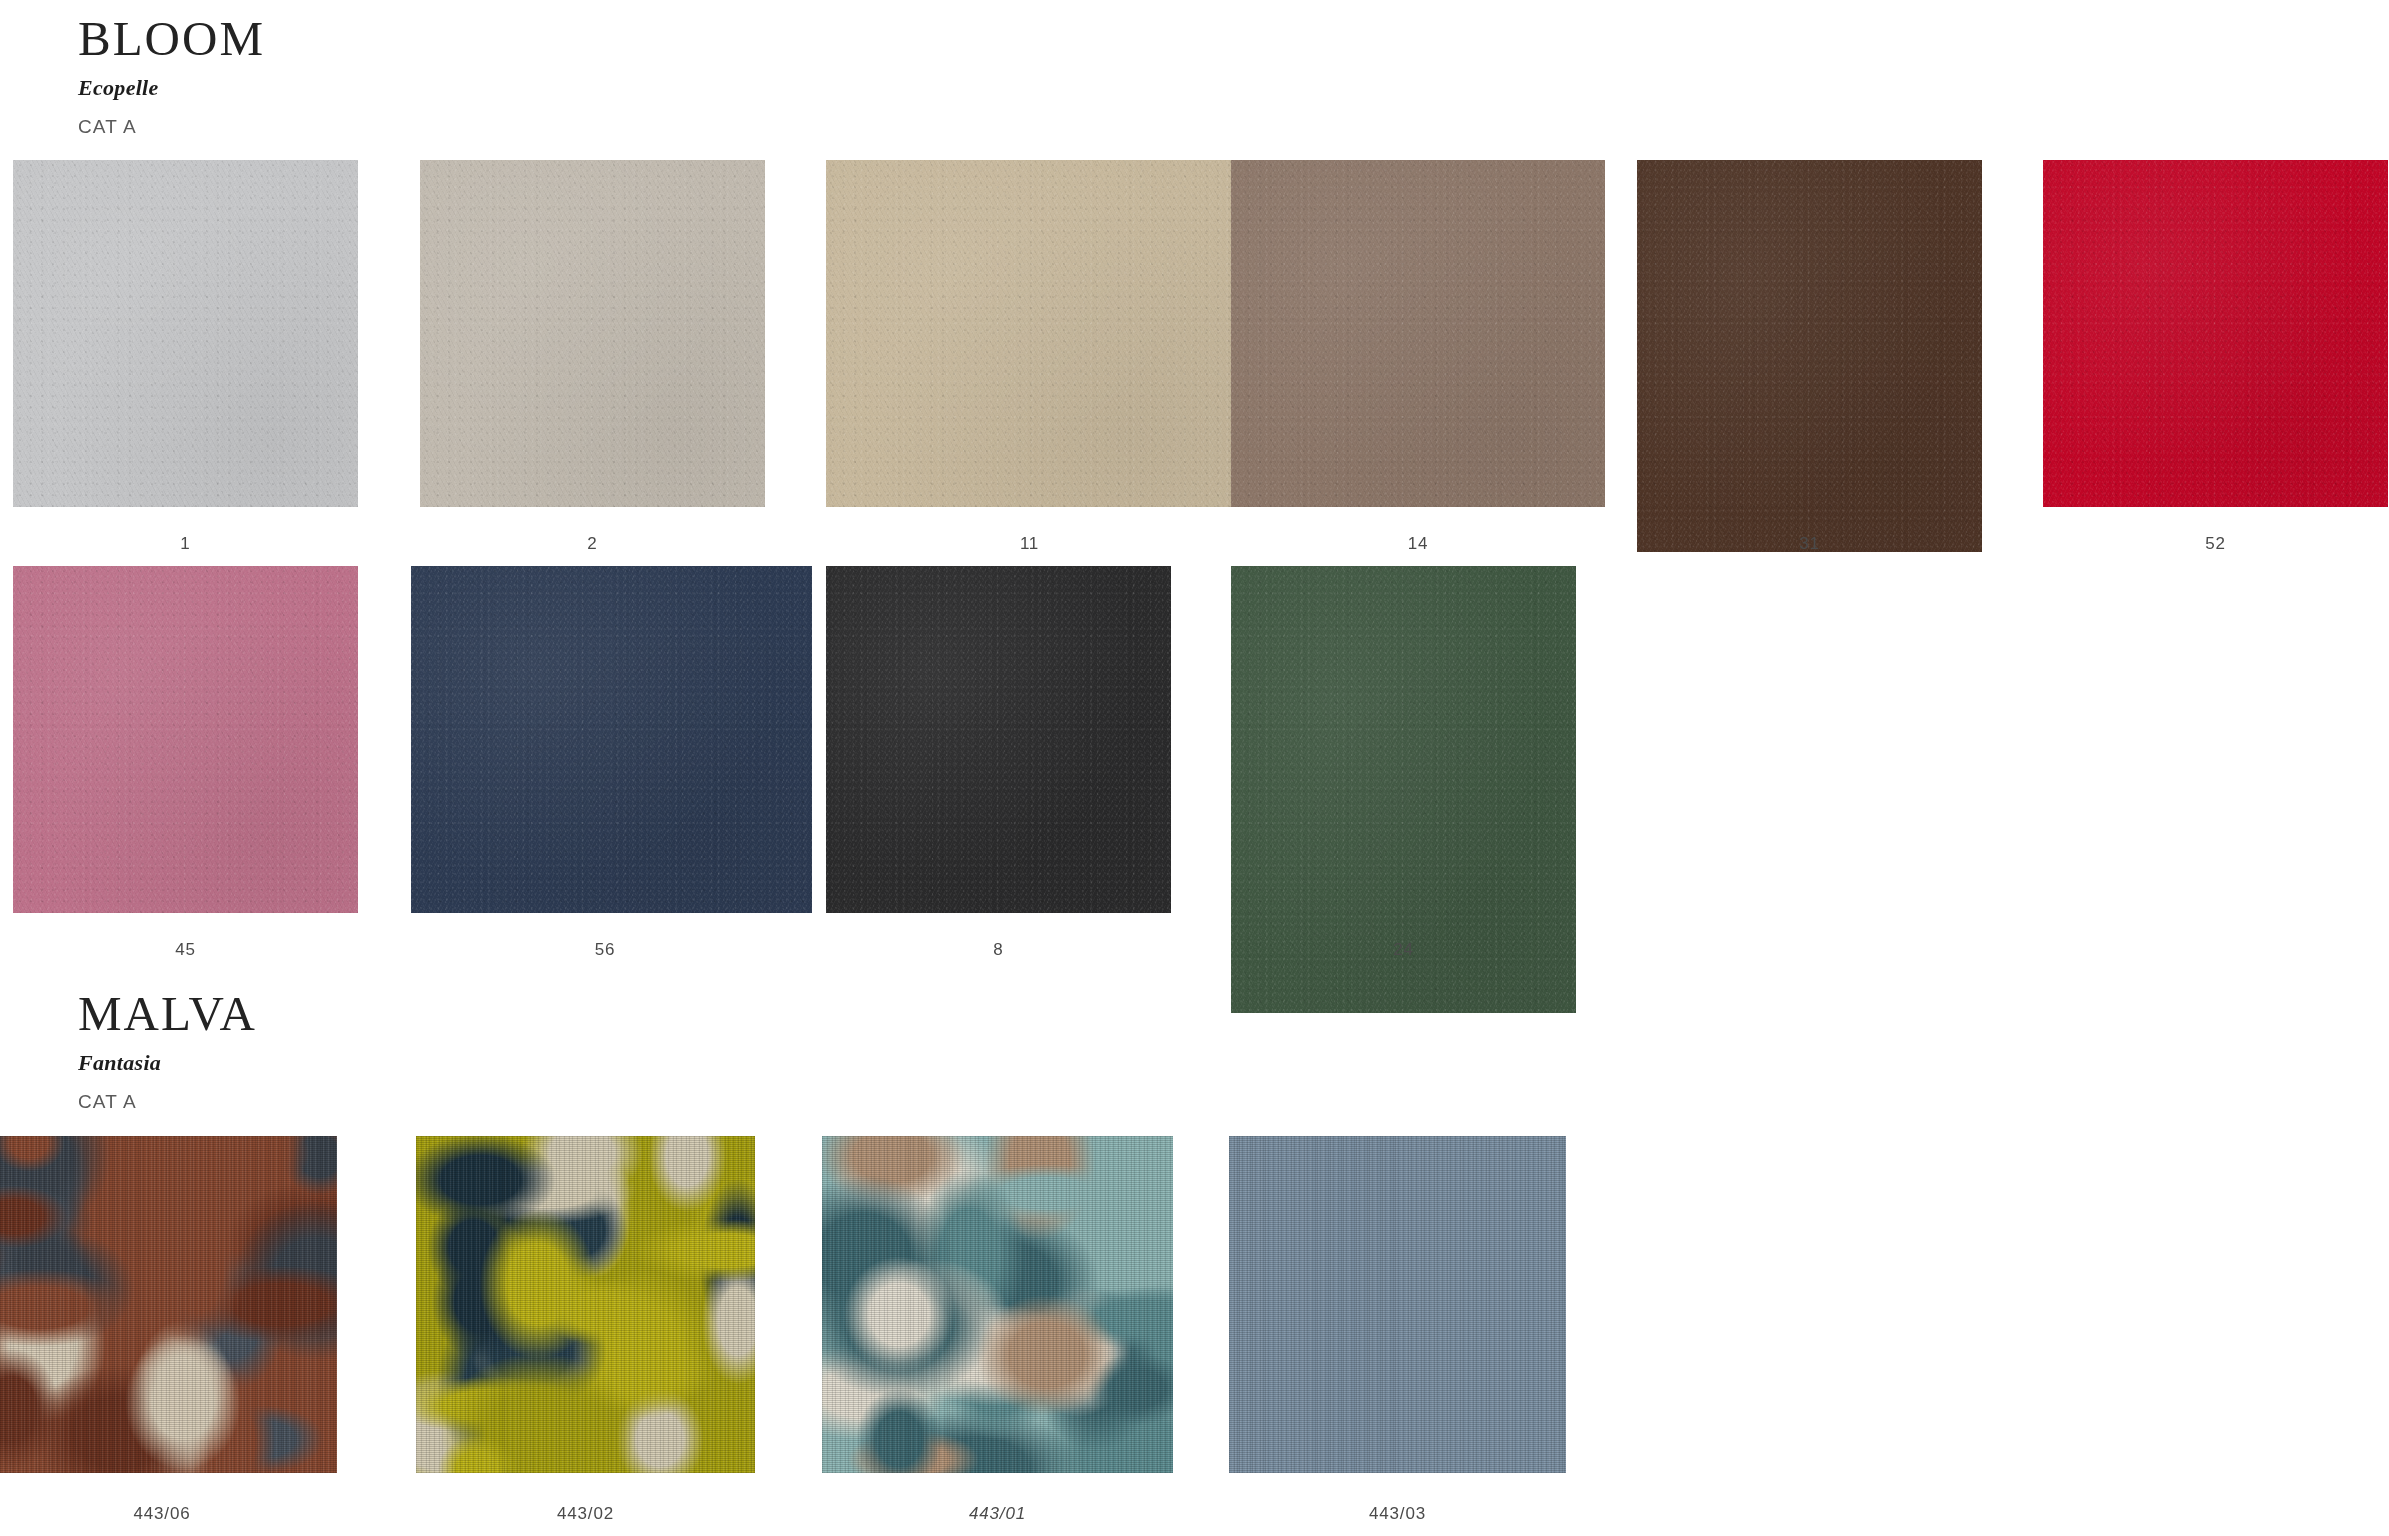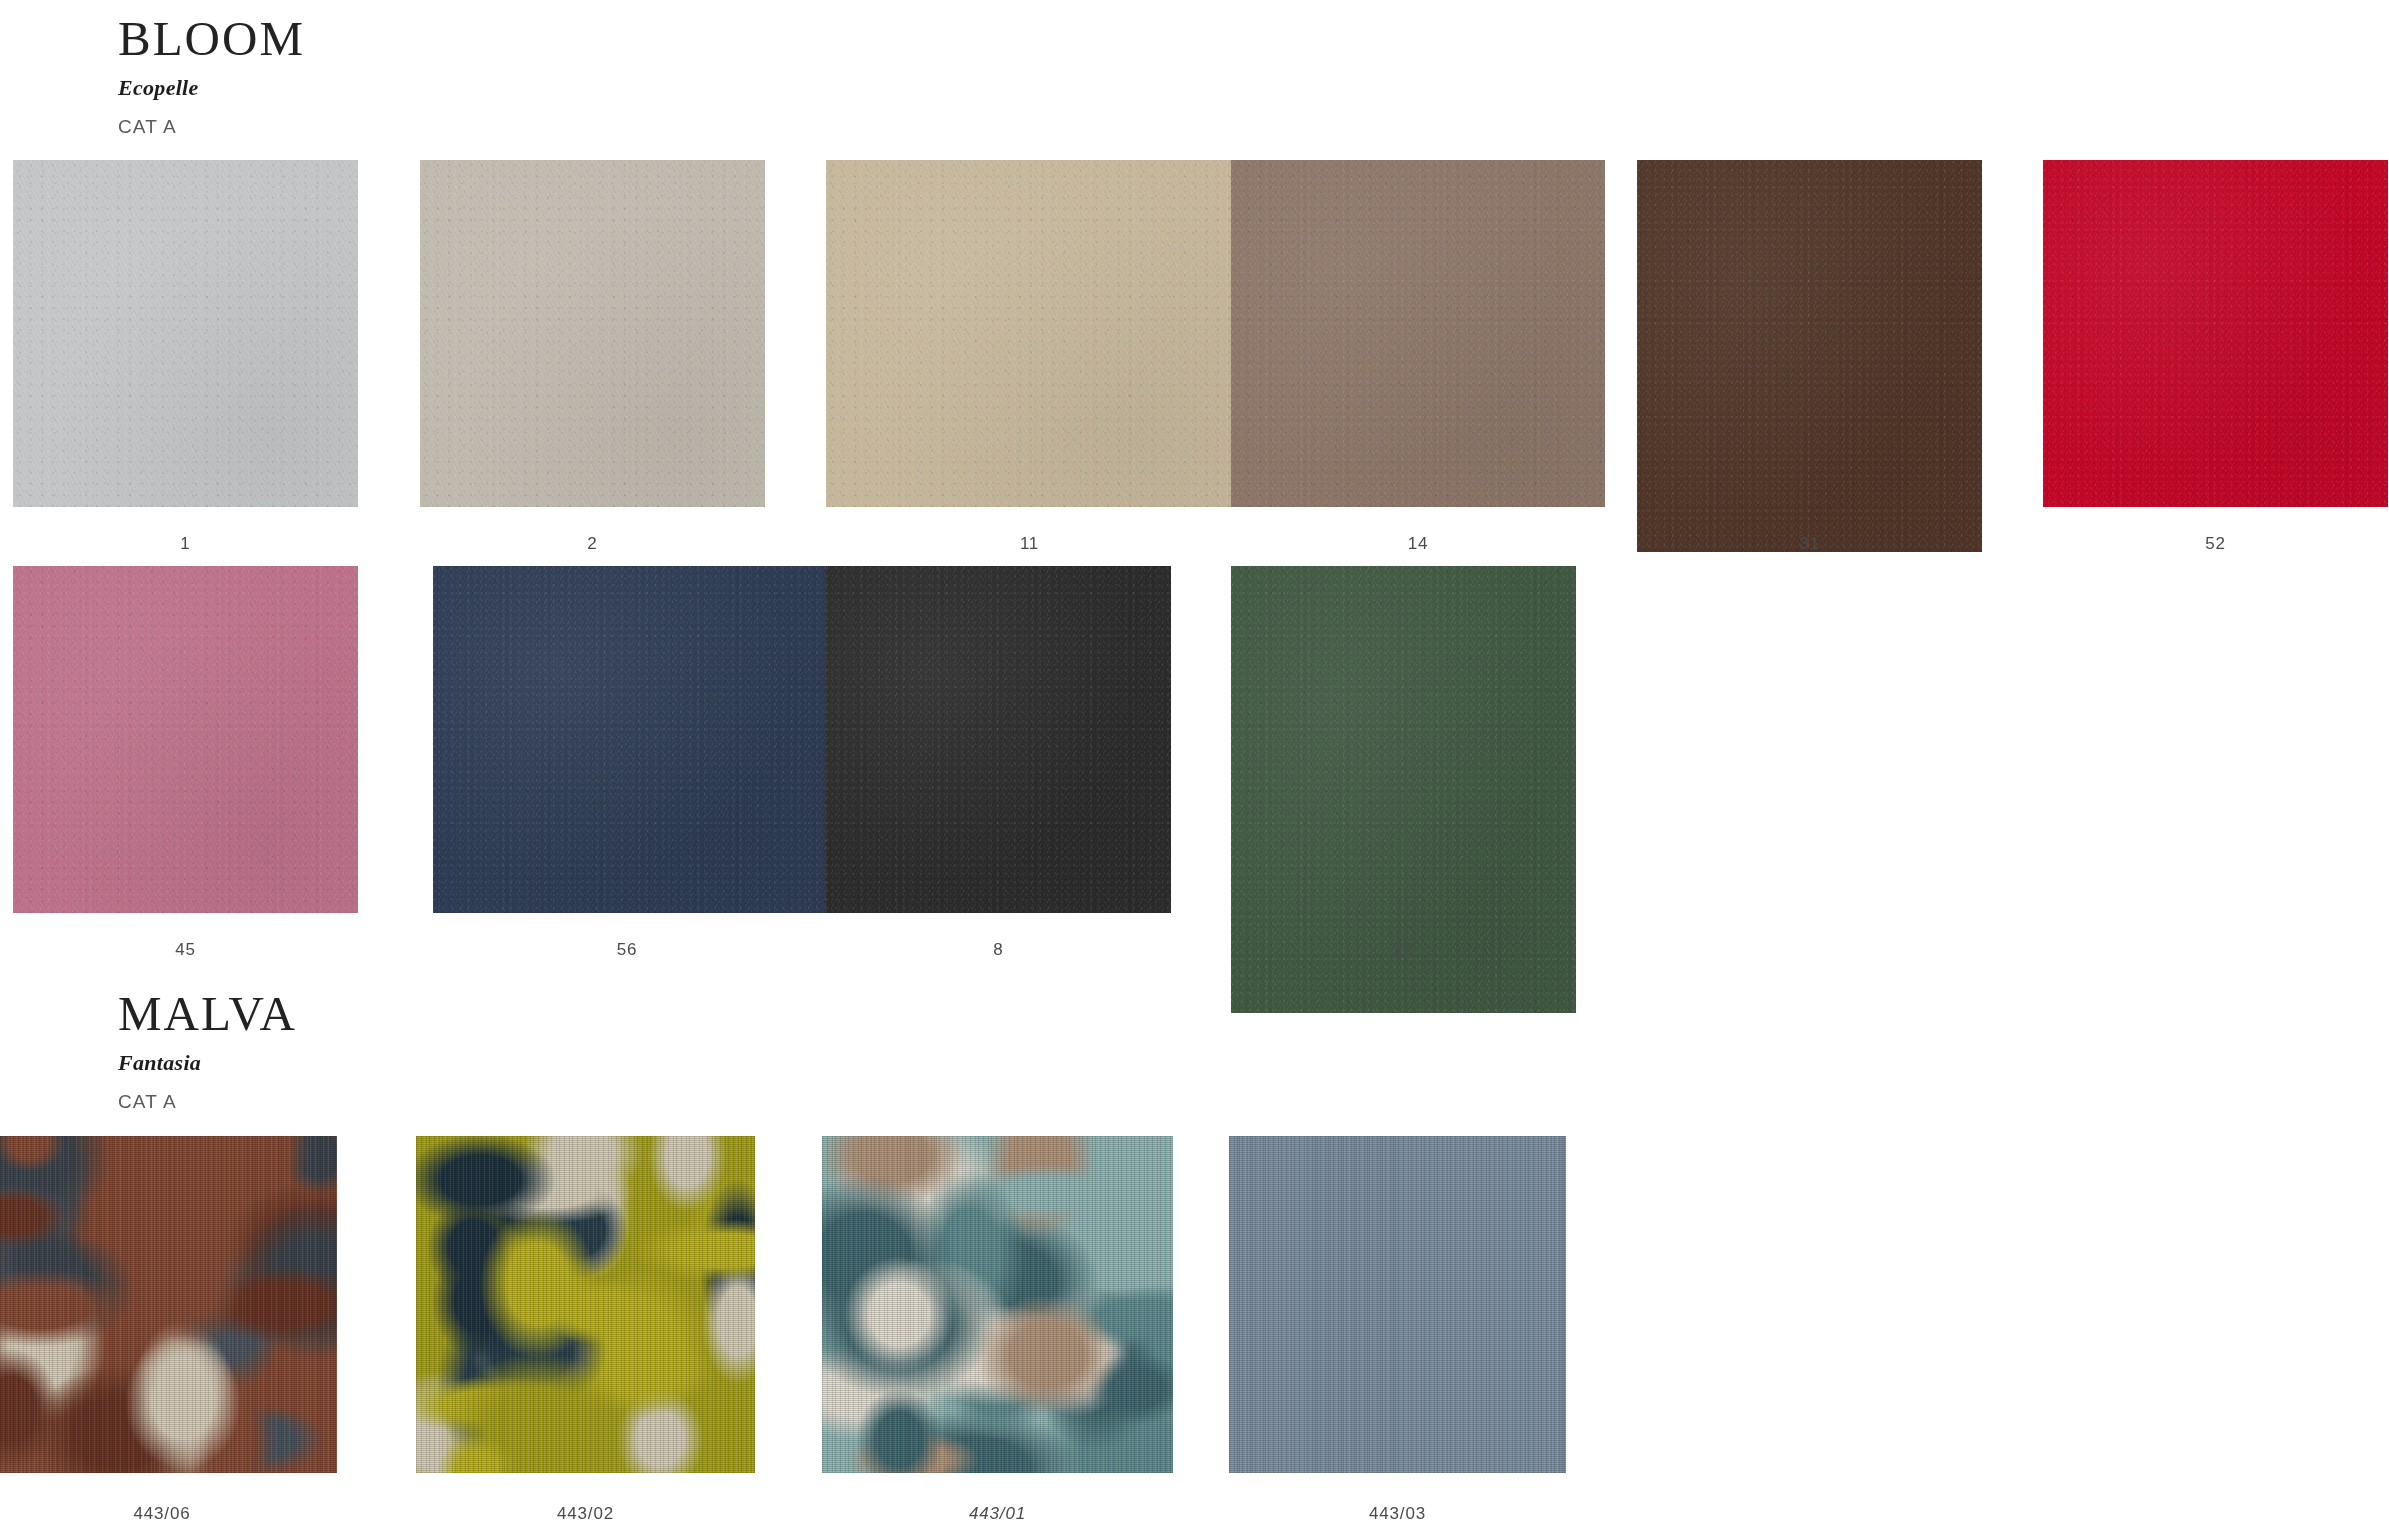--- a/index.html
+++ b/index.html
@@ -21,21 +21,21 @@
   .page {
     position: relative;
     width: 2389px;
     height: 1536px;
     background: #ffffff;
   }
 
   
   .collection { position: absolute; left: 0; width: 2389px; }
 
-  .collection-header { padding-left: 118px; }
+  .collection-header { padding-left: 78px; }
 
   .collection-name {
     font-family: "Liberation Serif", "DejaVu Serif", serif;
     font-size: 49px;
     letter-spacing: 2px;
     font-weight: 400;
     color: #232323;
     line-height: 1.06;
     white-space: nowrap;
   }
@@ -175,21 +175,21 @@
       </div>
     </div>
 
     <div class="swatch-row" style="top:566px; height:197px;">
 
       <div class="swatch-cell" style="left:13px; width:345px; height:347px;">
         <div class="swatch-tile grain" id="bl-1-0" style="background-color: rgb(188, 112, 137);"></div>
         <div class="swatch-label" style="top:374px;">45</div>
       </div>
 
-      <div class="swatch-cell" style="left:420px; width:414px; height:347px;padding-left:13px;">
+      <div class="swatch-cell" style="left:398px; width:414px; height:347px;padding-left:13px;">
         <div class="swatch-tile grain" id="bl-1-1" style="background-color: rgb(44, 58, 82);"></div>
         <div class="swatch-label" style="top:374px;">56</div>
       </div>
 
       <div class="swatch-cell" style="left:826px; width:345px; height:347px;">
         <div class="swatch-tile grain" id="bl-1-2" style="background-color: rgb(42, 42, 43);"></div>
         <div class="swatch-label" style="top:374px;">8</div>
       </div>
 
       <div class="swatch-cell" style="left:1231px; width:345px; height:447px;">

